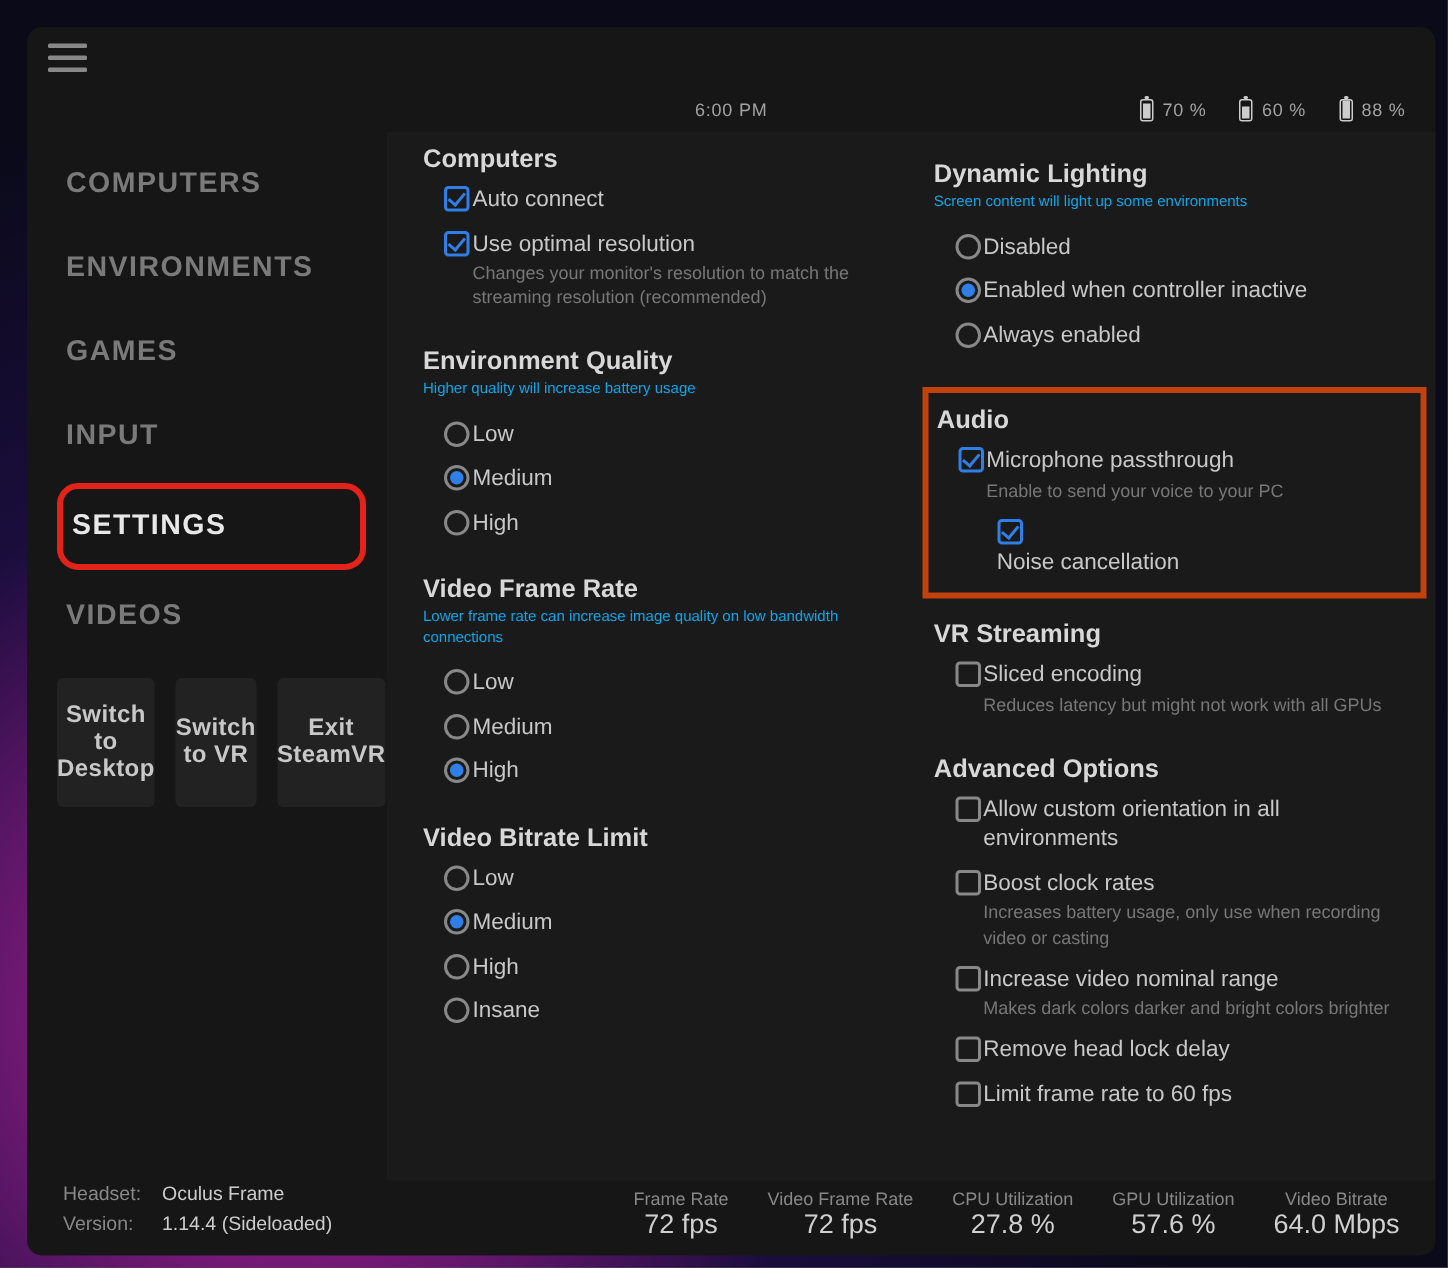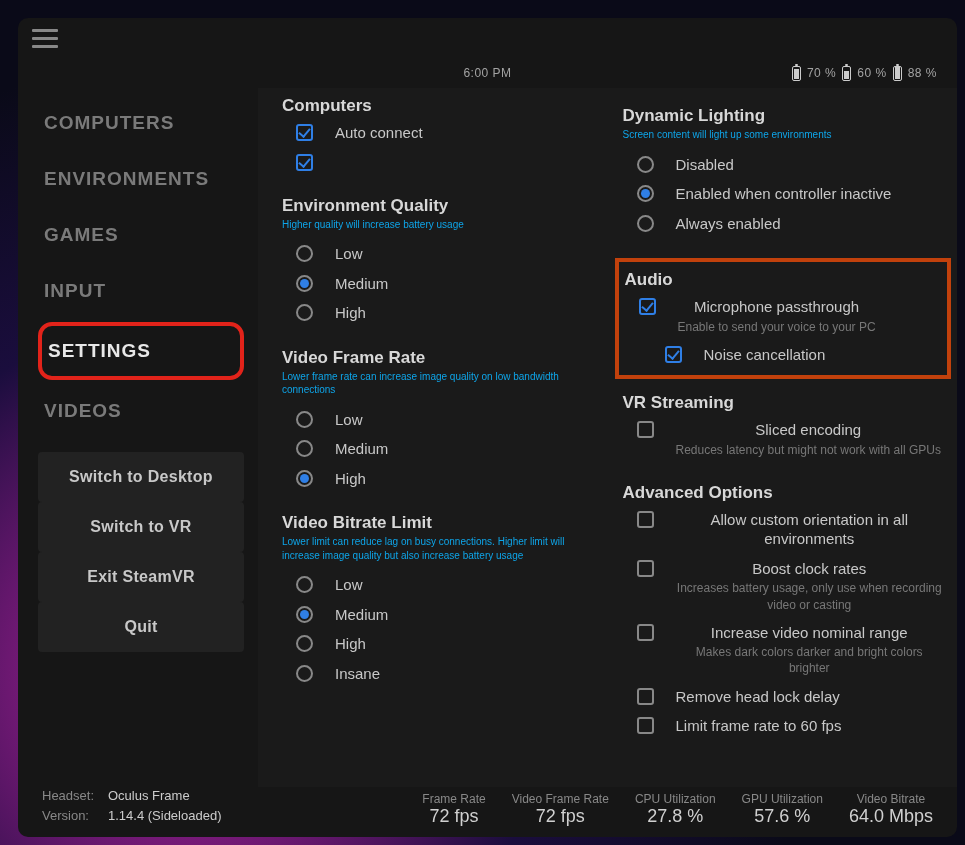--- a/index.html
+++ b/index.html
@@ -18,65 +18,65 @@
   }
   .topbar { height: 40px; display: flex; align-items: center; padding: 0 14px; }
   .hamburger { display: flex; flex-direction: column; gap: 5px; cursor: pointer; }
   .hamburger span { width: 26px; height: 3px; background: #888; border-radius: 1px; }
   .statusbar {
     height: 30px; display: flex; align-items: center; justify-content: flex-end;
     padding: 0 20px; font-size: 12px; color: #a3a3a3; letter-spacing: .5px;
     position: relative;
   }
   .clock { position: absolute; left: 50%; transform: translateX(-50%); font-weight: 500; }
-  .battery-group { display: flex; align-items: flex-start; gap: 6px; margin-left: 36px; }
+  .battery-group { display: flex; align-items: flex-start; gap: 22px; margin-left: 36px; }
   .battery-item { display: flex; align-items: center; gap: 6px; }
   .battery-icon { width: 9px; height: 15px; border: 1.5px solid #ccc; border-radius: 2px; position: relative; }
   .battery-icon::before { content:""; position:absolute; top:-3px; left:2px; right:2px; height:2px; background:#ccc; border-radius:1px; }
   .battery-icon::after { content:""; position:absolute; left:1px; right:1px; bottom:1px; height: var(--lv,60%); background:#ccc; }
   .main { flex: 1; display: flex; min-height: 0; }
   .sidebar {
     width: 240px; padding: 10px 14px 10px 20px;
     display: flex; flex-direction: column; gap: 6px;
     font-size: 19px; font-weight: 700; letter-spacing: 1px;
     color: #7a7a7a;
   }
   .sidebar-item { padding: 14px 6px; cursor: pointer; }
   .sidebar-item.active { color: #e8e8e8; border-radius: 14px; }
   .highlight-red { border: 4px solid #e2231a; }
-  .sidebar-buttons { margin-top: 10px; display: flex; flex-direction: column; }
+  .sidebar-buttons { margin-top: 10px; display: flex; flex-direction: row; gap: 14px; }
   .sidebar-btn {
     background: #222; color: #c8c8c8; border: none; border-radius: 4px;
     padding: 16px 0; font-size: 16px; font-weight: 600; cursor: pointer;
     letter-spacing: .3px;
   }
   .content {
     flex: 1; display: flex; gap: 20px; padding: 8px 14px 8px 24px;
     background: #1a1a1a; min-height: 0;
   }
   .col { flex: 1; min-width: 0; }
   .section { margin-bottom: 20px; }
   .section-title { font-size: 17px; font-weight: 700; color: #d8d8d8; margin-bottom: 2px; }
   .section-sub { font-size: 10px; color: #0ea5e9; margin-bottom: 8px; line-height: 1.35; }
-  .opt { display: flex; align-items: flex-start; gap: 22px; padding: 5px 0 5px 14px; cursor: pointer; text-align: center; }
+  .opt { display: flex; align-items: flex-start; gap: 2px; padding: 5px 0 5px 14px; cursor: pointer; }
   .opt-label { font-size: 15px; color: #c8c8c8; line-height: 1.3; }
   .opt-desc { font-size: 12px; color: #777; line-height: 1.35; margin-top: 2px; }
   .checkbox, .radio {
     flex-shrink: 0; width: 17px; height: 17px; border: 2px solid #888;
     display: inline-flex; align-items: center; justify-content: center; margin-top: 1px;
   }
   .checkbox { border-radius: 3px; }
   .checkbox.checked { border-color: #2f7fe6; }
   .checkbox.checked::after {
     content:""; width: 5px; height: 9px; border: solid #2f7fe6;
     border-width: 0 2.5px 2.5px 0; transform: rotate(40deg); margin-top:-2px;
   }
   .radio { border-radius: 50%; }
   .radio.checked::after { content:""; width: 9px; height: 9px; background:#2f7fe6; border-radius:50%; }
-  .indent { padding-left: 40px; }
+  .indent { padding-left: 40px; flex-direction: column; }
   .right-highlight { border: 4px solid #c2410c; padding: 8px 6px 6px 6px; margin: 0 -8px 14px -8px; }
   .statsbar {
     height: 50px; display: flex; align-items: center; justify-content: flex-end;
     gap: 26px; padding: 0 24px 6px 15px; font-size: 12px; color: #888;
   }
   .stat { text-align: center; }
   .stat .label { font-size: 12px; color: #888; }
   .stat .value { font-size: 18px; color: #d0d0d0; font-weight: 500; }
   .footer-info {
     position: absolute; left: 24px; bottom: 12px; font-size: 13px; color: #999;
@@ -137,20 +137,24 @@
         <div class="section">
           <div class="section-title">Computers</div>
           <div class="opt">
             <span class="checkbox checked"></span>
             <div>
                 <div class="opt-label">Auto connect</div>
               </div>
           </div>
           <div class="opt">
             <span class="checkbox checked"></span>
+            <div>
+              <div class="opt-label">Use optimal resolution</div>
+              <div class="opt-desc">Changes your monitor's resolution to match the streaming resolution (recommended)</div>
+            </div>
           </div>
         </div>
 
         <div class="section">
           <div class="section-title">Environment Quality</div>
           <div class="section-sub">Higher quality will increase battery usage</div>
           <div class="opt">
               <span class="radio"></span>
               <span class="opt-label">Low</span>
             </div>
@@ -176,21 +180,20 @@
               <span class="opt-label">Medium</span>
             </div>
           <div class="opt">
               <span class="radio checked"></span>
               <span class="opt-label">High</span>
             </div>
         </div>
 
         <div class="section">
           <div class="section-title">Video Bitrate Limit</div>
-          <div class="section-sub">Lower limit can reduce lag on busy connections. Higher limit will increase image quality but also increase battery usage</div>
           <div class="opt">
               <span class="radio"></span>
               <span class="opt-label">Low</span>
             </div>
           <div class="opt">
               <span class="radio checked"></span>
               <span class="opt-label">Medium</span>
             </div>
           <div class="opt">
               <span class="radio"></span>

